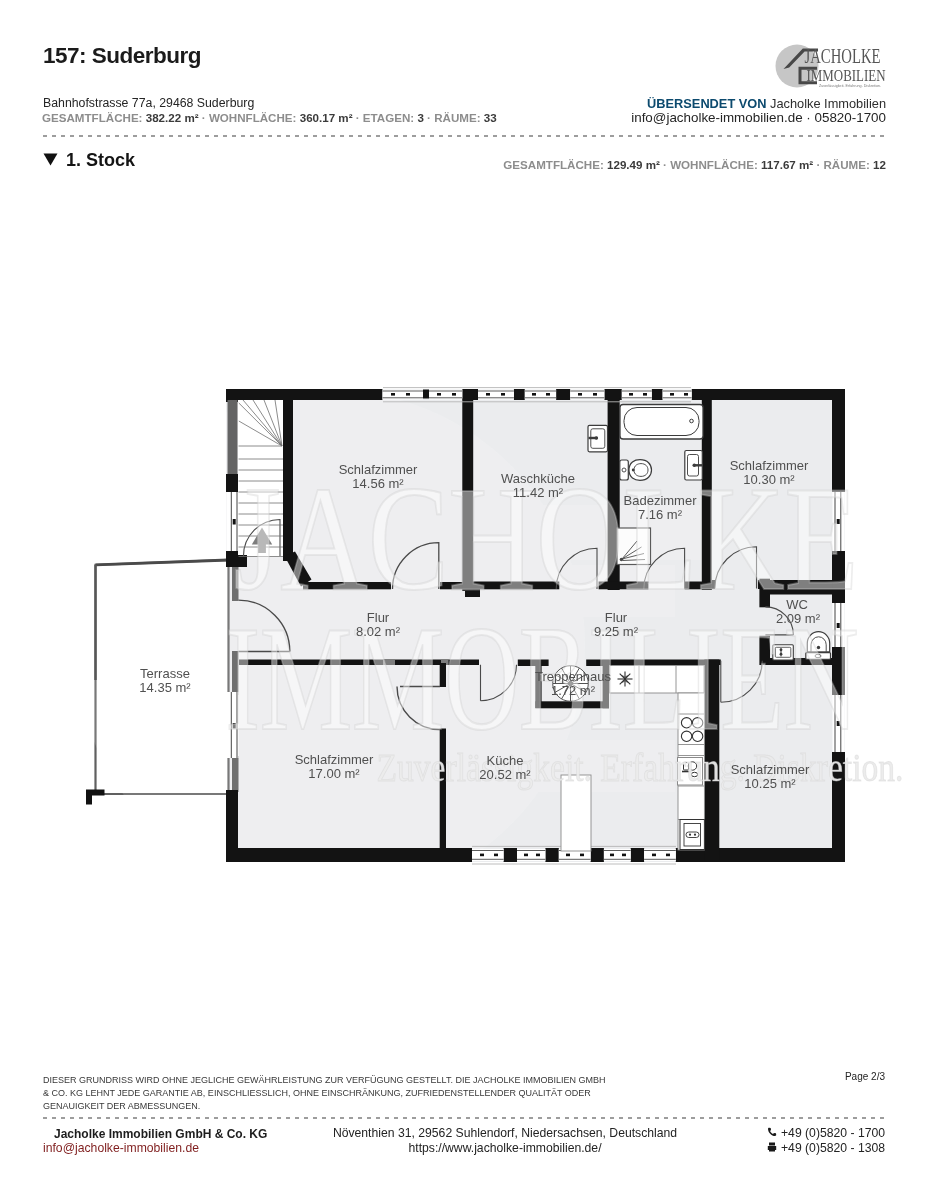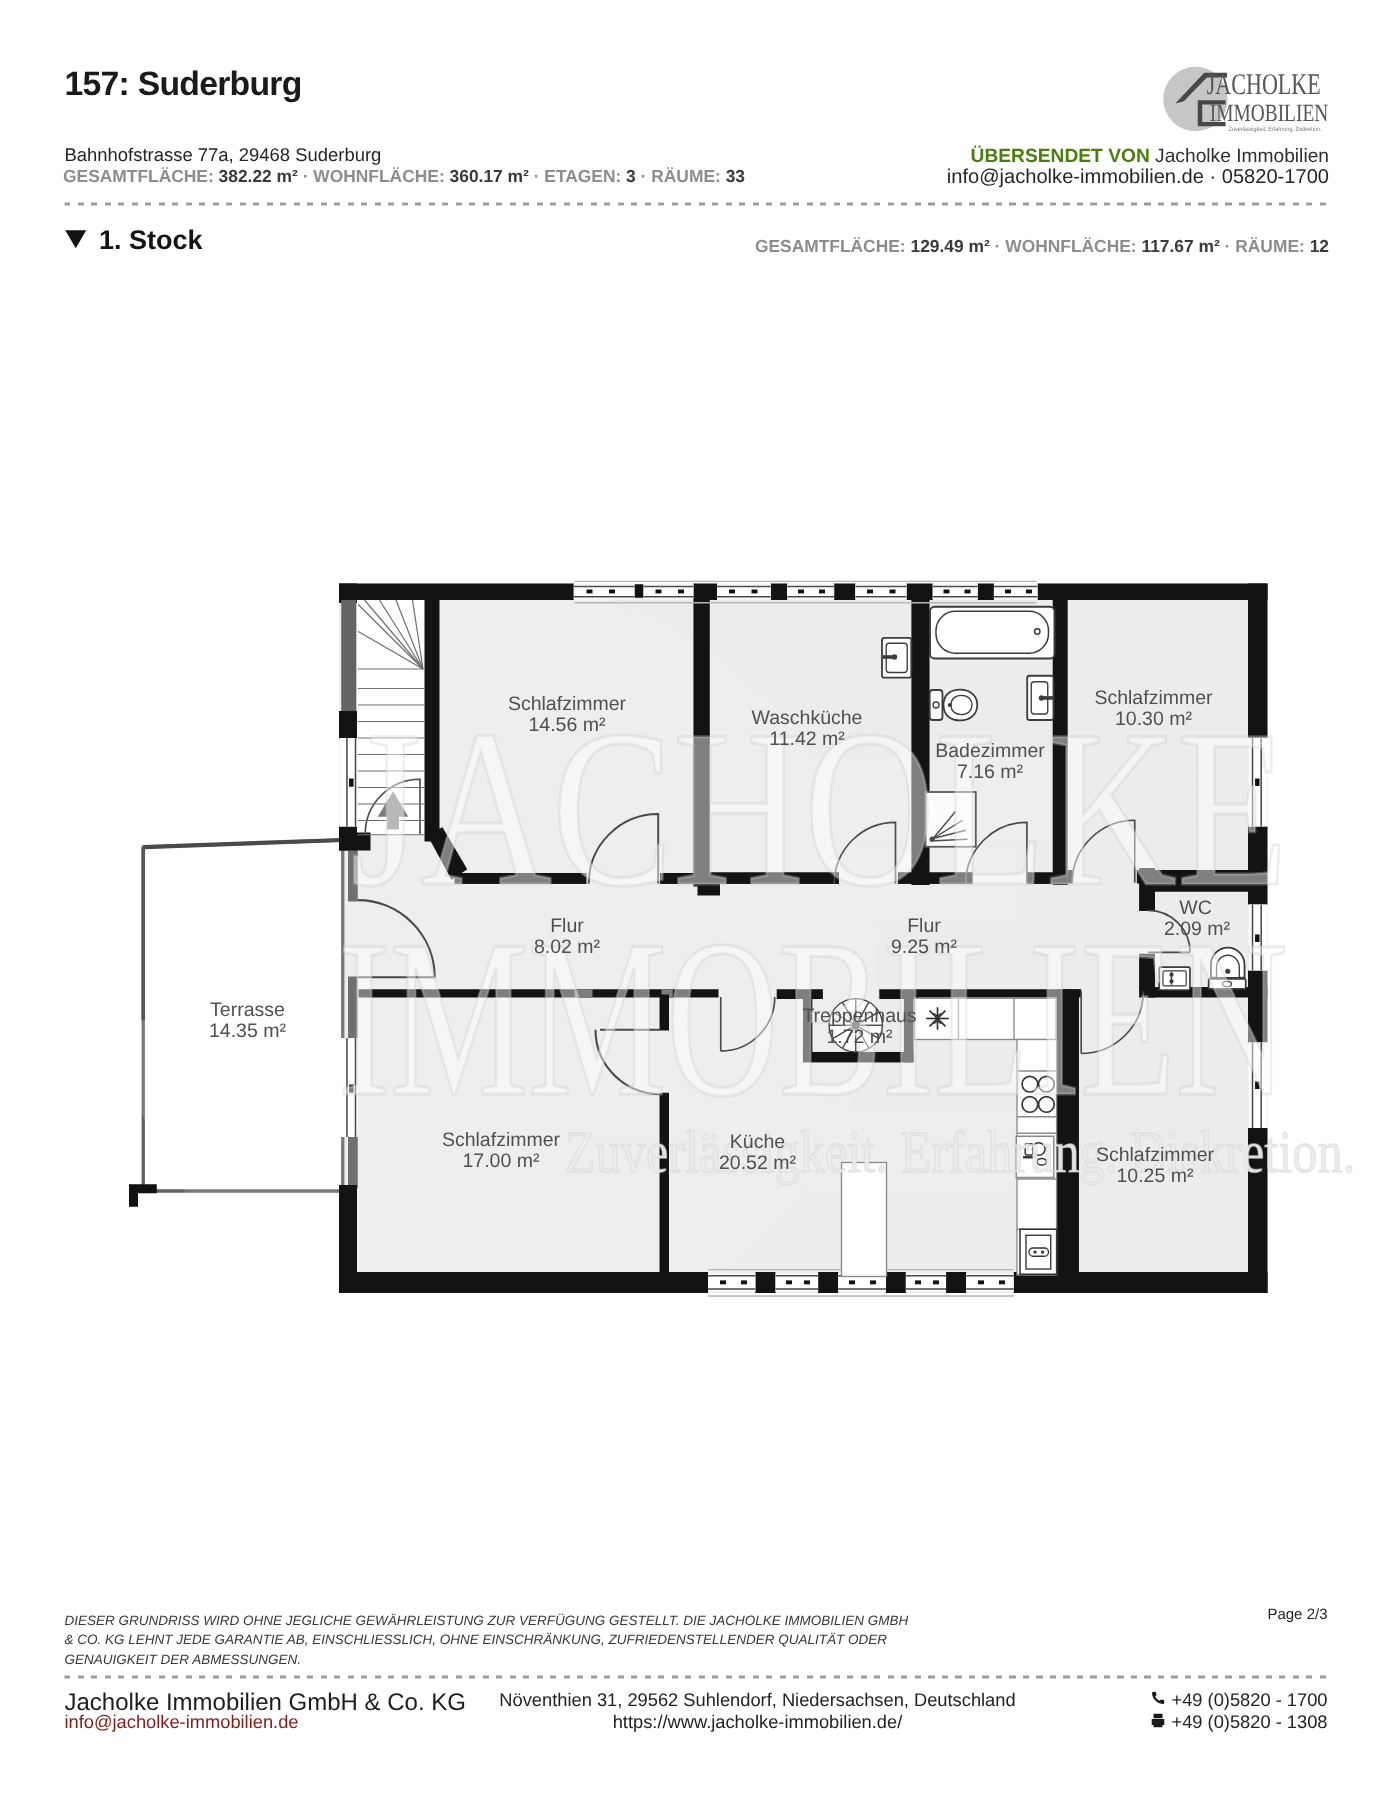--- a/index.html
+++ b/index.html
@@ -14,21 +14,21 @@
 <body>
 
 <div class="abs" style="left:43px;top:43px;font-size:22.5px;font-weight:bold;color:#1b1b1b;letter-spacing:-0.5px;">157: Suderburg</div>
 
 <div class="abs" style="left:43px;top:96px;font-size:12.3px;color:#252525;">Bahnhofstrasse 77a, 29468 Suderburg</div>
 
 <div class="abs" style="left:42px;top:111px;font-size:11.6px;">
  <span class="lab">GESAMTFLÄCHE:</span><span class="val"> 382.22 m²</span><span class="lab"> · </span><span class="lab">WOHNFLÄCHE:</span><span class="val"> 360.17 m²</span><span class="lab"> · </span><span class="lab">ETAGEN:</span><span class="val"> 3</span><span class="lab"> · </span><span class="lab">RÄUME:</span><span class="val"> 33</span>
 </div>
 
-<div class="abs" style="right:41px;top:95.5px;font-size:12.8px;text-align:right;"><span style="color:#4d7c0f;font-weight:bold;">ÜBERSENDET VON </span><span style="color:#2e2e2e;">Jacholke Immobilien</span></div>
+<div class="abs" style="right:41px;top:95.5px;font-size:12.8px;text-align:right;"><span style="color:#0c4a6e;font-weight:bold;">ÜBERSENDET VON </span><span style="color:#2e2e2e;">Jacholke Immobilien</span></div>
 <div class="abs" style="right:41px;top:110px;font-size:13.4px;color:#252525;">info@jacholke-immobilien.de · 05820-1700</div>
 
 <div class="abs dash" style="left:43px;right:42px;top:134.5px;"></div>
 
 <div class="abs" style="left:43px;top:150px;font-size:18px;font-weight:bold;color:#141414;"><svg width="15" height="13" viewBox="0 0 15 13" style="margin-right:8px;">
       <polygon points="0.5,0.5 14.5,0.5 7.5,12.5" fill="#111"></polygon>
     </svg>1. Stock</div>
 
 <div class="abs" style="right:41px;top:157.5px;font-size:11.6px;">
  <span class="lab">GESAMTFLÄCHE:</span><span class="val"> 129.49 m²</span><span class="lab"> · </span><span class="lab">WOHNFLÄCHE:</span><span class="val"> 117.67 m²</span><span class="lab"> · </span><span class="lab">RÄUME:</span><span class="val"> 12</span>
@@ -539,31 +539,31 @@
 
   <text x="573" y="681">Treppenhaus</text>
       <text x="573" y="695">1.72 m²</text>
 
   <text x="770" y="774">Schlafzimmer</text>
       <text x="770" y="788">10.25 m²</text>
 </g>
 
 </svg>
 
-<div class="abs" style="left:43px;top:1073.5px;font-size:9px;line-height:13.4px;color:#383838;font-style:italic;">
+<div class="abs" style="left:43px;top:1073.5px;font-size:9px;line-height:13.4px;color:#383838;">
 DIESER GRUNDRISS WIRD OHNE JEGLICHE GEWÄHRLEISTUNG ZUR VERFÜGUNG GESTELLT. DIE JACHOLKE IMMOBILIEN GMBH<br>
 &amp; CO. KG LEHNT JEDE GARANTIE AB, EINSCHLIESSLICH, OHNE EINSCHRÄNKUNG, ZUFRIEDENSTELLENDER QUALITÄT ODER<br>
 GENAUIGKEIT DER ABMESSUNGEN.
 </div>
 
 <div class="abs" style="right:42px;top:1071px;font-size:10px;color:#232323;">Page 2/3</div>
 
 <div class="abs dash" style="left:43px;right:42px;top:1117px;"></div>
 
-<div class="abs" style="left:43px;top:1126.5px;font-size:16px;font-weight:normal;color:#1d1d1d;">Jacholke Immobilien GmbH &amp; Co. KG</div>
+<div class="abs" style="left:54px;top:1126.5px;font-size:12px;font-weight:bold;color:#1d1d1d;">Jacholke Immobilien GmbH &amp; Co. KG</div>
 
 <div class="abs" style="left:43px;top:1141px;font-size:12.2px;color:#7f1d1d;">info@jacholke-immobilien.de</div>
 
 <div class="abs" style="left:305px;width:400px;top:1126px;font-size:12.2px;color:#232323;text-align:center;">Növenthien 31, 29562 Suhlendorf, Niedersachsen, Deutschland</div>
 
 <div class="abs" style="left:305px;width:400px;top:1141px;font-size:12.2px;color:#232323;text-align:center;">https://www.jacholke-immobilien.de/</div>
 
 <div class="abs" style="right:42px;top:1126px;font-size:12.2px;color:#232323;">
 <svg width="10" height="10" viewBox="0 0 10 10" style="margin-right:4px;">
       <path d="M2.2,0.8 C1.6,0.7 1,1.2 1,1.9 C1.2,5.6 4.4,8.8 8.1,9 C8.8,9 9.3,8.4 9.2,7.8 L9,6.3 L6.9,6 L6.1,6.9 C4.7,6.3 3.7,5.3 3.1,3.9 L4,3.1 L3.7,1 Z" fill="#1a1a1a"></path>

